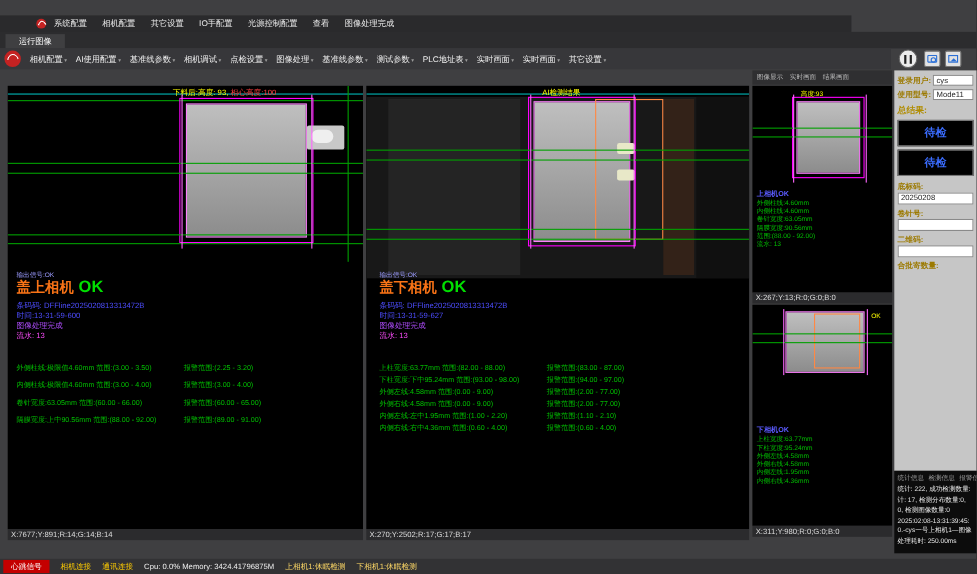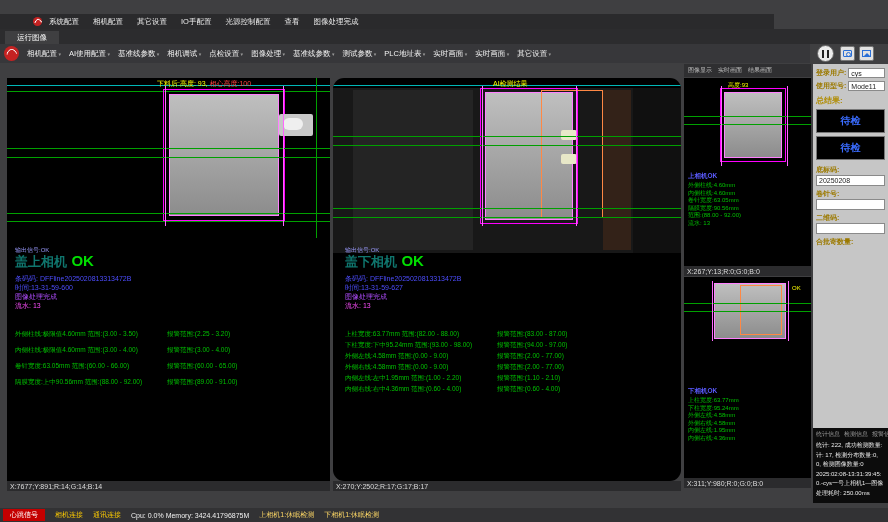--- a/index.html
+++ b/index.html
@@ -50,21 +50,21 @@
   .vl{position:absolute;width:1px;}
   .pinkl{background:#ff66ff;} .greenl{background:#00a000;}
   .prod{position:absolute;background:linear-gradient(180deg,#bfbfbf,#8c8c8c);border:1px solid #ff80ff;}
   .magenta-rect{position:absolute;border:1px solid #ff00ff;}
   .orange-rect{position:absolute;border:1px solid #ff8844;}
   .toplabel{position:absolute;font-size:7px;white-space:nowrap;}
   .yel{color:#ffff00;} .redtx{color:#ff4040;}
 
   .res-note{position:absolute;color:#9b9bff;font-size:6px;}
   .res-title-row{position:absolute;white-space:nowrap;}
-  .res-title{color:#0f766e;font-weight:bold;font-size:13px;}
+  .res-title{color:#f97316;font-weight:bold;font-size:13px;}
   .res-ok{color:#00e000;font-weight:bold;font-size:15px;}
   .res-lines{position:absolute;font-size:7px;line-height:9px;white-space:nowrap;}
   .lblue{color:#4d4dff;} .lpurple{color:#b04dff;} .lpink{color:#ff4dff;}
   .meas{position:absolute;font-size:6.5px;color:#00c000;white-space:nowrap;}
   .m-row{display:flex;height:16px;align-items:flex-start;}
   .m-row2{display:flex;height:11px;align-items:flex-start;}
   .m-text{width:152px;flex:none;} .m-alarm{}
 
   
   .pv-header{position:absolute;left:684px;top:64px;width:127px;height:13px;background:#2f2f31;
@@ -189,21 +189,21 @@
         <span class="m-alarm">报警范围:(60.00 - 65.00)</span>
       </div>
       <div class="m-row">
         <span class="m-text">隔膜宽度:上中90.56mm 范围:(88.00 - 92.00)</span>
         <span class="m-alarm">报警范围:(89.00 - 91.00)</span>
       </div>
     </div>
   </div>
   <div class="coord-strip" style="left:7px;top:481px;width:323px;height:10px;">X:7677;Y:891;R:14;G:14;B:14</div>
 
-  <div class="cam-view" style="left:333px;top:78px;width:348px;height:403px;border-radius:11px;">
+  <div class="cam-view" style="left:333px;top:78px;width:348px;height:403px;">
     <div class="hl cyan" style="top:7px;"></div>
     <div class="toplabel yel" style="left:160px;top:1px;">AI检测结果</div>
     <div class="ov" style="left:0;top:10px;width:348px;height:165px;background:#181818;"></div>
     <div class="ov" style="left:20px;top:12px;width:120px;height:160px;background:#242424;"></div>
     <div class="ov" style="left:270px;top:12px;width:28px;height:160px;background:#332218;"></div>
     <div class="ov" style="left:300px;top:10px;width:48px;height:165px;background:#101010;"></div>
     <div class="magenta-rect" style="left:147px;top:10px;width:98px;height:136px;"></div>
     <div class="prod" style="left:152px;top:14px;width:88px;height:128px;"></div>
     <div class="orange-rect" style="left:208px;top:12px;width:62px;height:128px;"></div>
     <div class="ov" style="left:228px;top:52px;width:16px;height:10px;background:#e8e8c8;border-radius:2px;"></div>

